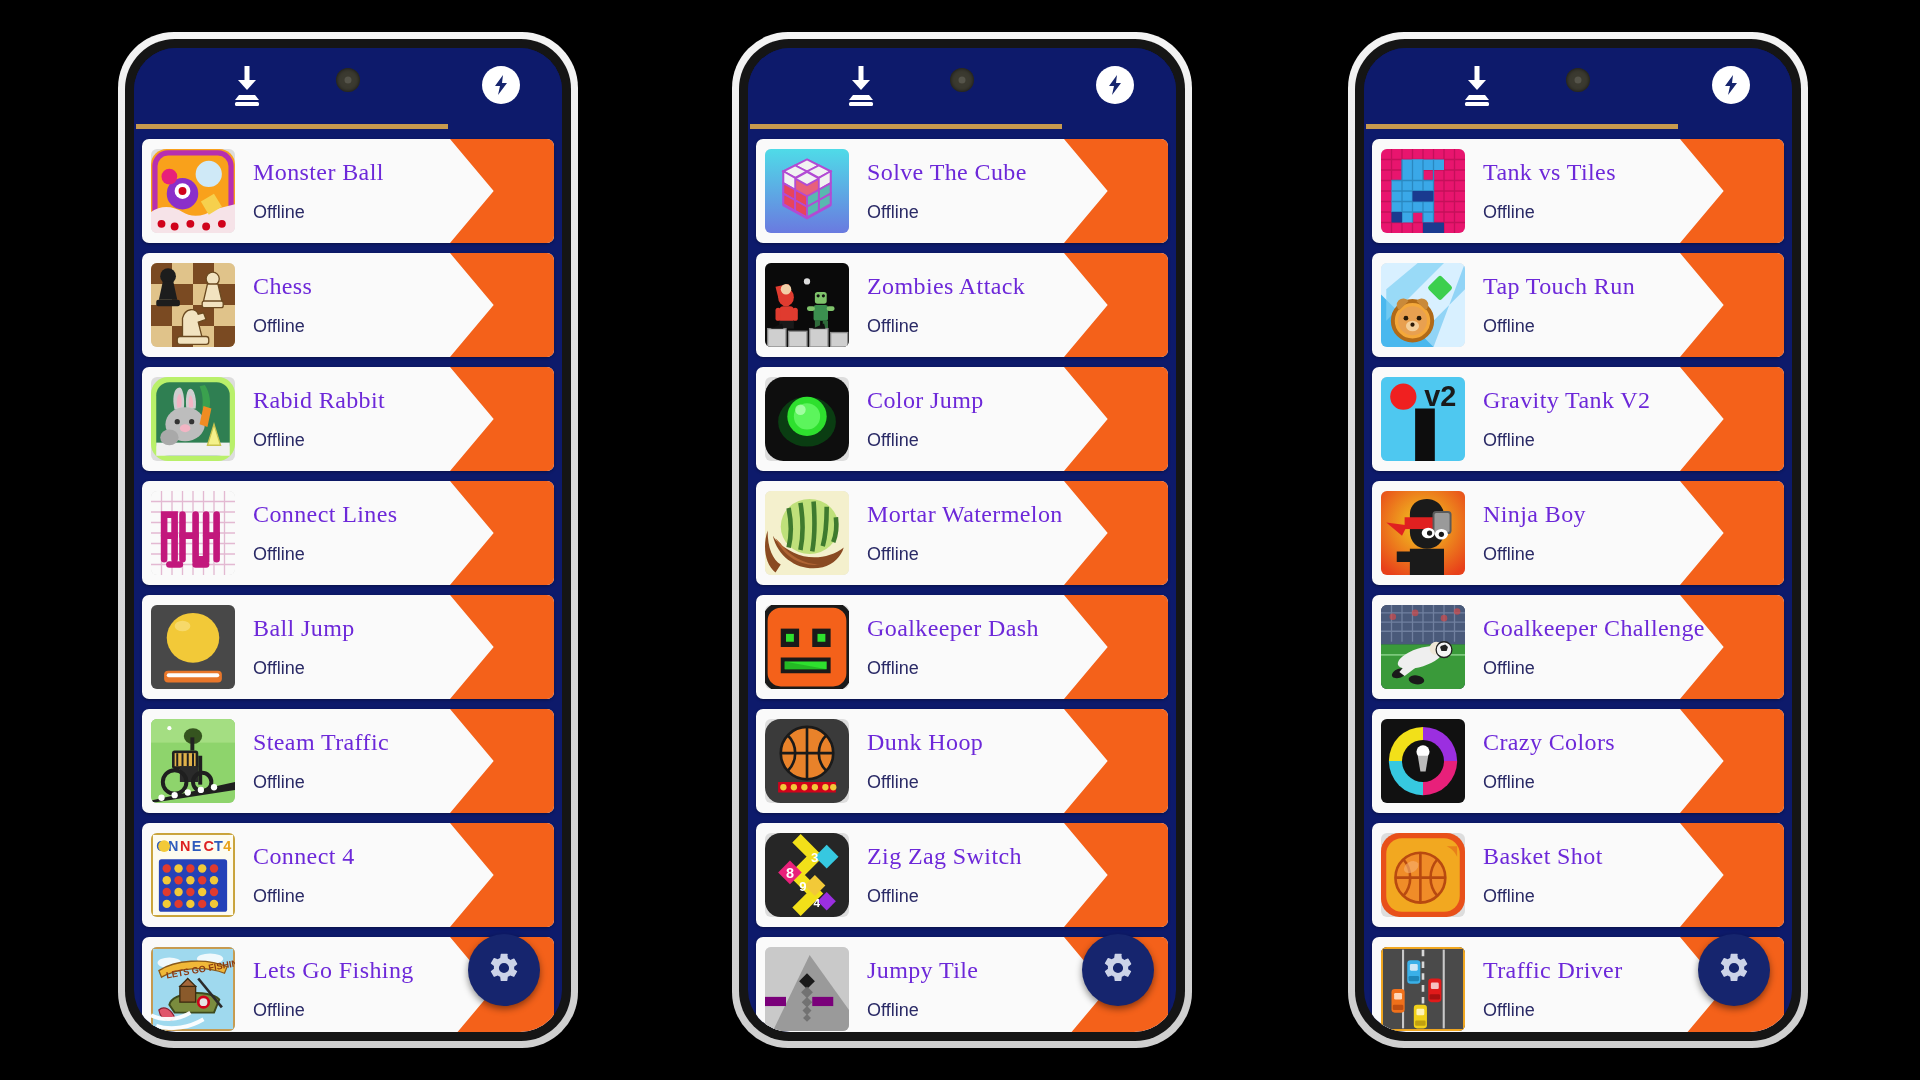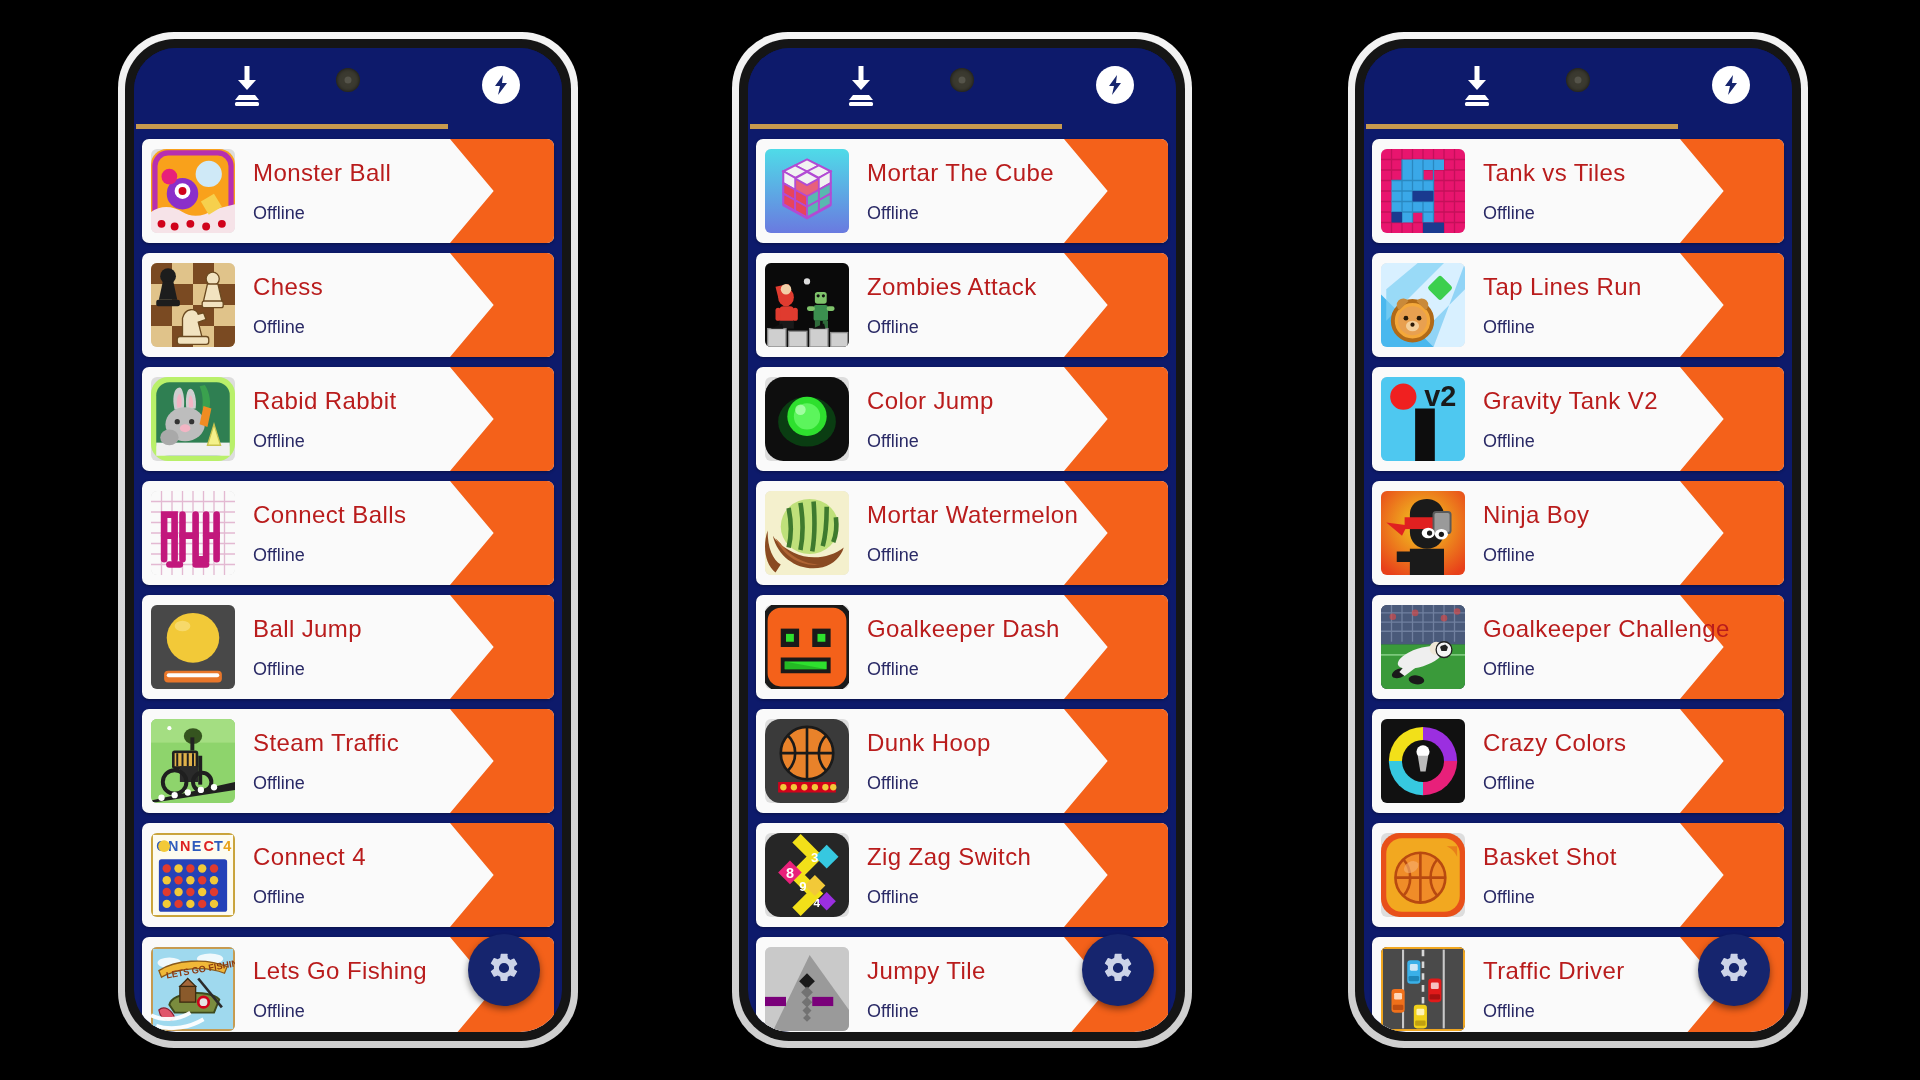--- a/index.html
+++ b/index.html
@@ -121,23 +121,24 @@
     background: #ddd;
   }
   .thumb svg { display:block; width:100%; height:100%; }
   .meta {
     margin-left: 18px;
     position: relative;
     z-index: 2;
   }
   .title {
     font-size: 24px;
-    color: #b91c1c;
+    color: #6d28d9;
     letter-spacing: .4px;
     white-space: nowrap;
+    font-family: Liberation Serif, serif;
   }
   .status {
     margin-top: 16px;
     font-size: 18px;
     color: #2a2a66;
   }
 
   
   .fab {
     position: absolute;
@@ -213,21 +214,21 @@
               </div>
             </div>
             <div class="card">
               <div class="chev"></div>
               <div class="thumb">
                 <svg viewBox="0 0 64 64" preserveAspectRatio="xMidYMid slice">
                   <use xlink:href="#ic-connect-lines"></use>
                 </svg>
               </div>
               <div class="meta">
-                <div class="title">Connect Balls</div>
+                <div class="title">Connect Lines</div>
                 <div class="status">Offline</div>
               </div>
             </div>
             <div class="card">
               <div class="chev"></div>
               <div class="thumb">
                 <svg viewBox="0 0 64 64" preserveAspectRatio="xMidYMid slice">
                   <use xlink:href="#ic-ball-jump"></use>
                 </svg>
               </div>
@@ -303,21 +304,21 @@
           <div class="divider"></div>
           <div class="list">
             <div class="card">
               <div class="chev"></div>
               <div class="thumb">
                 <svg viewBox="0 0 64 64" preserveAspectRatio="xMidYMid slice">
                   <use xlink:href="#ic-cube"></use>
                 </svg>
               </div>
               <div class="meta">
-                <div class="title">Mortar The Cube</div>
+                <div class="title">Solve The Cube</div>
                 <div class="status">Offline</div>
               </div>
             </div>
             <div class="card">
               <div class="chev"></div>
               <div class="thumb">
                 <svg viewBox="0 0 64 64" preserveAspectRatio="xMidYMid slice">
                   <use xlink:href="#ic-zombies"></use>
                 </svg>
               </div>
@@ -441,21 +442,21 @@
               </div>
             </div>
             <div class="card">
               <div class="chev"></div>
               <div class="thumb">
                 <svg viewBox="0 0 64 64" preserveAspectRatio="xMidYMid slice">
                   <use xlink:href="#ic-tap-touch"></use>
                 </svg>
               </div>
               <div class="meta">
-                <div class="title">Tap Lines Run</div>
+                <div class="title">Tap Touch Run</div>
                 <div class="status">Offline</div>
               </div>
             </div>
             <div class="card">
               <div class="chev"></div>
               <div class="thumb">
                 <svg viewBox="0 0 64 64" preserveAspectRatio="xMidYMid slice">
                   <use xlink:href="#ic-gravity-v2"></use>
                 </svg>
               </div>

